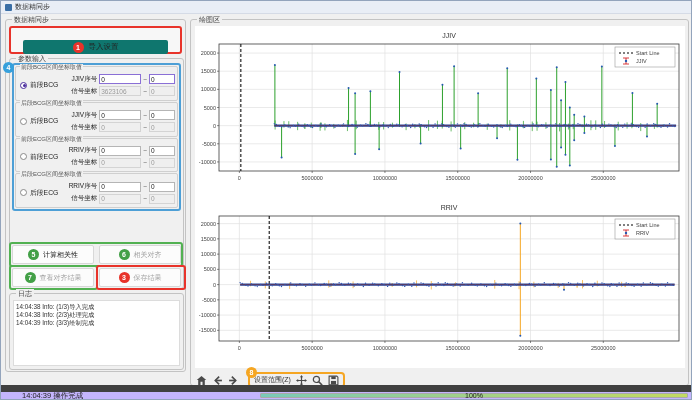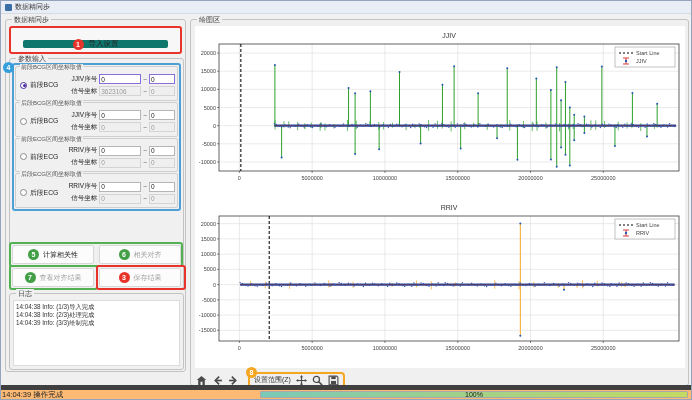--- a/index.html
+++ b/index.html
@@ -12,21 +12,21 @@
   .glabel{position:absolute;top:-5px;left:6px;background:#f0f0f0;padding:0 2px;font-size:7px;line-height:9px;color:#444;white-space:nowrap}
   .leftgroup{left:4px;top:18px;width:181px;height:353px}
   .plotgroup{left:189px;top:18px;width:499px;height:367px}
   
   .annbox{position:absolute;border-radius:3px;pointer-events:none}
   .a-red{border:2px solid #e8332a}.a-green{border:2px solid #52b152}
   .badge{width:11px;height:11px;border-radius:50%;color:#fff;font-size:7px;font-weight:bold;display:flex;align-items:center;justify-content:center;flex:none}
   .b-red{background:#e8332a}.b-green{background:#43a047}.b-blue{background:#36a0dc}.b-orange{background:#f5a623}
   
   .importbox{position:absolute;left:3px;top:6px;width:173px;height:28px;border:2px solid #e8332a;border-radius:3px;display:flex;align-items:stretch;background:#f7f7f7}
-  .impbtn{flex:1;display:flex;align-items:center;justify-content:center;gap:5px;font-size:7.5px;color:#222;background:#fbfbfb;margin:12px;border:4px solid #0f766e;border-radius:2px;cursor:pointer}
+  .impbtn{flex:1;display:flex;align-items:center;justify-content:center;gap:5px;font-size:7.5px;color:#222;background:#fbfbfb;margin:12px;border:7px solid #0f766e;border-radius:2px;cursor:pointer}
   
   .paramsgroup{left:3px;top:38px;width:175px;height:231px}
   .bluebox{position:absolute;left:2px;top:4px;width:169px;height:148px;border:2px solid #4d9fd6;border-radius:3px;padding:1px;display:flex;flex-direction:column;gap:1px;background:#f0f0f0}
   .badge-params{position:absolute;left:-7px;top:3px;z-index:5}
   .section{flex:1;position:relative;border:1px solid #cfcfcf;border-radius:2px;background:#f0f0f0;padding:5px 2px 1px 2px;min-height:0}
   .sec-title{position:absolute;top:-3px;left:4px;font-size:6px;line-height:7px;background:#f0f0f0;padding:0 1px;color:#555;white-space:nowrap}
   .sec-body{display:flex;align-items:center;height:100%}
   .radiowrap{width:46px;display:flex;align-items:center;gap:3px;font-size:6.8px;color:#222;padding-left:2px;cursor:pointer}
   .rb{width:7px;height:7px;border:1px solid #8a8a8a;border-radius:50%;background:#fff;position:relative;flex:none}
   .rb.on{border-color:#4b2e9e}
@@ -49,21 +49,21 @@
   
   .figure{position:absolute;left:4px;top:6px;width:490px;height:342px;background:#fff}
   .figure svg{display:block}
   svg text{font-family:"Liberation Sans","DejaVu Sans",sans-serif}
   .plottoolbar{position:absolute;left:5px;top:352px;right:4px;height:16px;display:flex;align-items:center;gap:5px}
   .ticon{width:11px;height:11px;flex:none;cursor:pointer}
   .tool-orange{position:relative;display:flex;align-items:center;gap:5px;border:2px solid #f5a623;border-radius:4px;height:16px;padding:0 4px;margin-left:4px}
   .tool-orange .badge{position:absolute;left:-4px;top:-7px}
   .setrange{font-size:7px;color:#333;cursor:pointer;white-space:nowrap}
   
-  .statusbar{position:absolute;left:0;right:0;bottom:0;height:14px;background:#fdba74;border-top:5px solid #404040;font-size:7.5px;color:#222;display:flex;align-items:center;padding:0 1px}
+  .statusbar{position:absolute;left:0;right:0;bottom:0;height:14px;background:#c4b5fd;border-top:7px solid #404040;font-size:7.5px;color:#222;display:flex;align-items:center;padding:0 21px}
   .progress{position:absolute;left:259px;right:3px;top:1px;bottom:1px;border:1px solid #a8a8a8;border-radius:1px;background:linear-gradient(90deg,#79cab8 0%,#9ed08b 45%,#c3da62 100%);display:flex;align-items:center;justify-content:center;font-size:7px;color:#1d1d1d}
 </style>
 </head>
 <body>
 
 <div class="window">
 
   <div class="titlebar">
     <span class="appicon"></span>
     <span>数据精同步</span>

